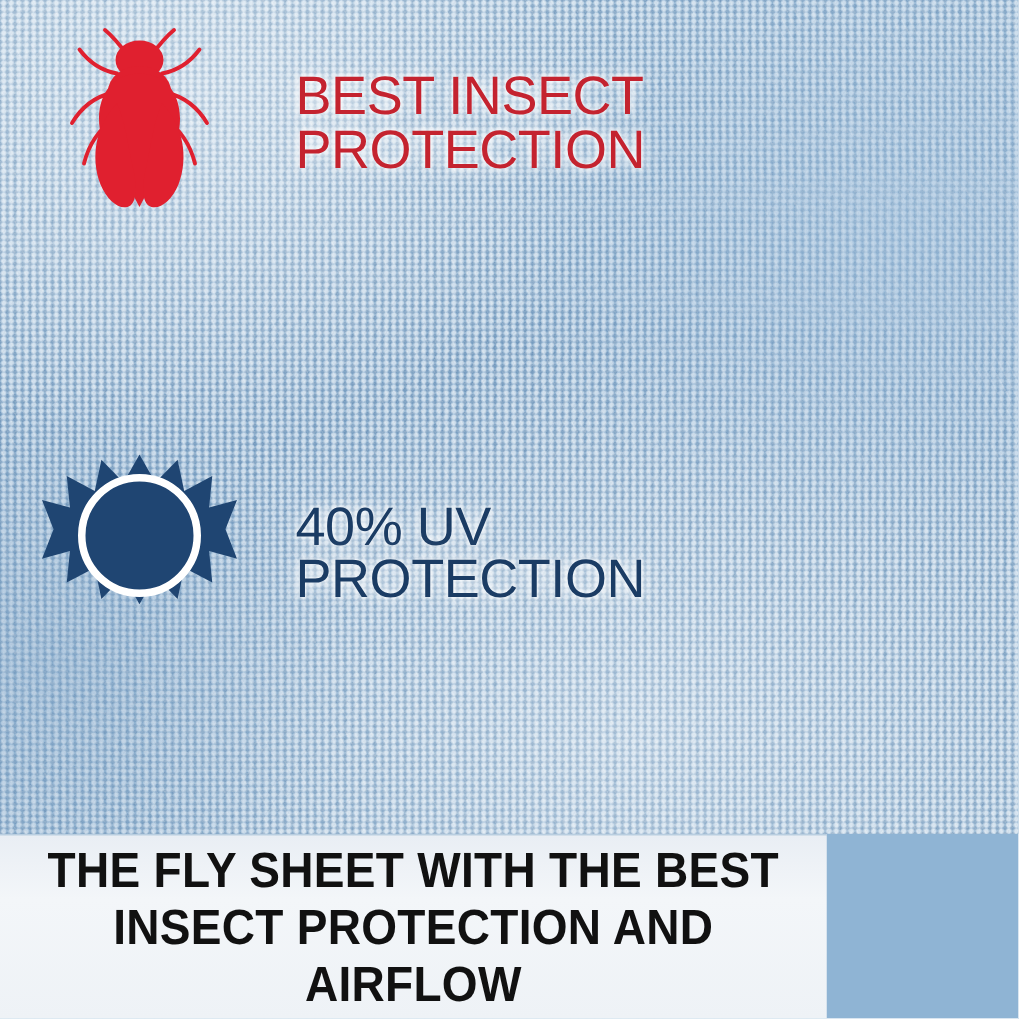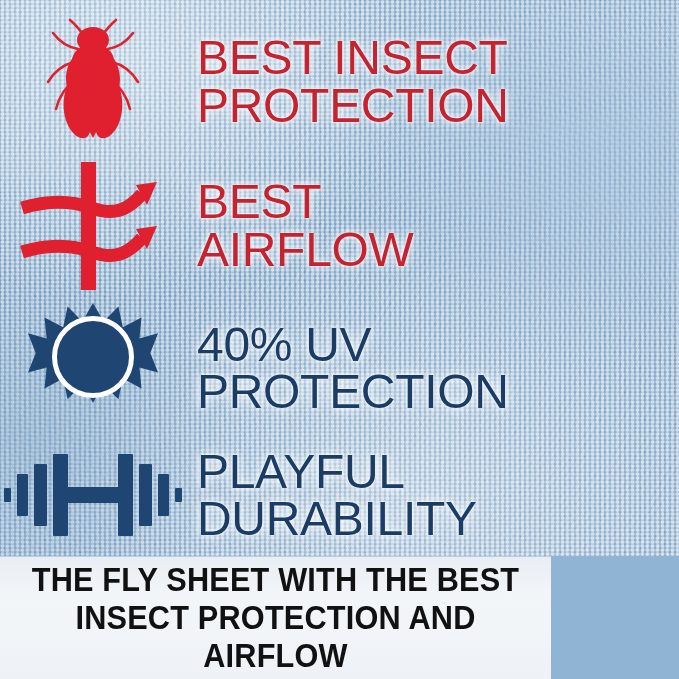--- a/index.html
+++ b/index.html
@@ -96,21 +96,21 @@
   }
   .label-cell {
     flex: 1 1 auto;
     padding-left: 12px;
   }
 
   .feature-label {
     margin: 0;
     font-family: "Liberation Sans", sans-serif;
     font-weight: 400;
-    font-size: 48px;
+    font-size: 36px;
     line-height: 0.98;
     letter-spacing: -0.3px;
     white-space: pre-line;
   }
   .feature-label.red {
     color: #c4232f;
     text-shadow:
       0 0 3px rgba(255,255,255,0.95),
       0 0 7px rgba(255,255,255,0.85),
       0 0 13px rgba(255,255,255,0.6);
@@ -218,40 +218,20 @@
             </g>
           </svg>
         </span>
       </div>
       <div class="label-cell">
         <p class="feature-label red">BEST INSECT
 PROTECTION</p>
       </div>
     </div>
 
-    <div class="feature-row" id="row-airflow">
-      <div class="icon-cell">
-        <span>
-          <svg width="150" height="132" viewBox="0 0 150 132" aria-hidden="true">
-
-            <path d="M4 48 C 30 40 52 40 74 48 C 96 56 110 50 124 34" fill="none" stroke="#E0202F" stroke-width="13" stroke-linecap="butt"></path>
-            <polygon points="139,22 118,25 129,45" fill="#E0202F"></polygon>
-
-            <path d="M4 92 C 30 84 52 84 74 92 C 96 100 110 94 124 78" fill="none" stroke="#E0202F" stroke-width="13" stroke-linecap="butt"></path>
-            <polygon points="139,66 118,69 129,89" fill="#E0202F"></polygon>
-
-            <rect x="63" y="2" width="15" height="128" fill="#E0202F"></rect>
-          </svg>
-        </span>
-      </div>
-      <div class="label-cell">
-        <p class="feature-label red">BEST
-AIRFLOW</p>
-      </div>
-    </div>
 
     <div class="feature-row" id="row-uv">
       <div class="icon-cell">
         <span>
           <svg width="132" height="132" viewBox="0 0 132 132" aria-hidden="true">
 
             <polygon fill="#1F4572" points="
               66,1 76.6,19.6 91.4,4.5 95.8,25.3 114.5,15.4 112.4,36.4
               131,31.3 123.3,50.9 131,70.5 112.4,65.4 114.5,86.4 95.8,76.5
               91.4,97.3 76.6,82.2 66,100.8 55.4,82.2 40.6,97.3 36.2,76.5
@@ -263,46 +243,20 @@
             <circle cx="66" cy="55" r="38.5" fill="none" stroke="#FFFFFF" stroke-width="5"></circle>
           </svg>
         </span>
       </div>
       <div class="label-cell">
         <p class="feature-label navy">40% UV
 PROTECTION</p>
       </div>
     </div>
 
-    <div class="feature-row" id="row-durab">
-      <div class="icon-cell">
-        <span>
-          <svg width="178" height="98" viewBox="0 0 178 98" aria-hidden="true">
-            <g fill="#1F4572">
-
-              <rect x="0" y="42" width="7" height="14" rx="1"></rect>
-              <rect x="13" y="28" width="11" height="42" rx="1"></rect>
-              <rect x="30" y="18" width="13" height="62" rx="1"></rect>
-              <rect x="49" y="8" width="15" height="82" rx="1"></rect>
-
-              <rect x="62" y="41" width="54" height="16" rx="1"></rect>
-
-              <rect x="114" y="8" width="15" height="82" rx="1"></rect>
-              <rect x="135" y="18" width="13" height="62" rx="1"></rect>
-              <rect x="154" y="28" width="11" height="42" rx="1"></rect>
-              <rect x="171" y="42" width="7" height="14" rx="1"></rect>
-            </g>
-          </svg>
-        </span>
-      </div>
-      <div class="label-cell">
-        <p class="feature-label navy">PLAYFUL
-DURABILITY</p>
-      </div>
-    </div>
 
   </div>
 
   <div class="caption-bar">
     <p class="caption-text">THE FLY SHEET WITH THE BEST
 INSECT PROTECTION AND AIRFLOW</p>
   </div>
 
 </div>
 

